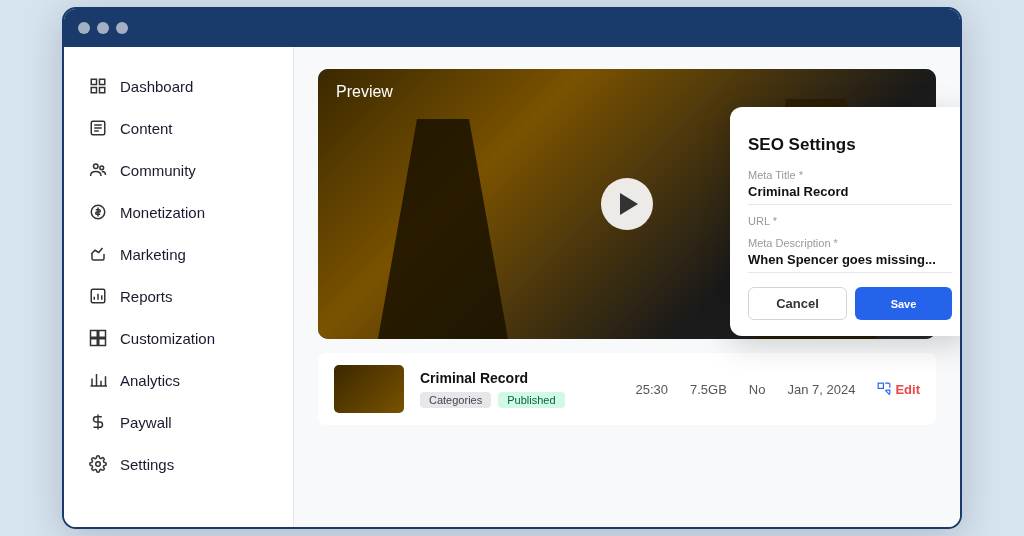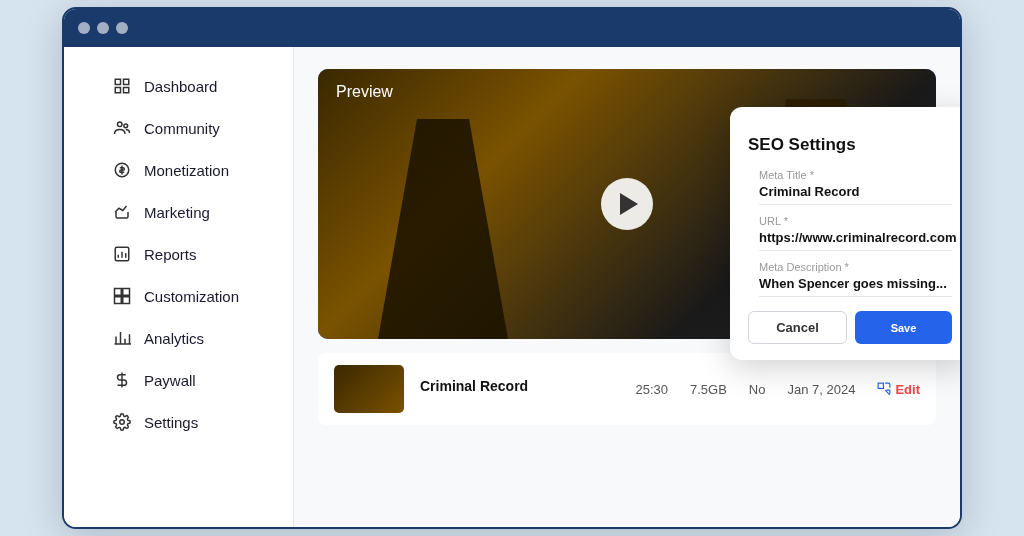--- a/index.html
+++ b/index.html
@@ -47,21 +47,20 @@
       display: flex;
       align-items: center;
       gap: 12px;
       padding: 11px 24px;
       cursor: pointer;
       font-size: 15px;
       color: #1a1a2e;
       font-weight: 500;
       border-radius: 0;
       transition: background 0.15s;
-      margin-left: 24px;
     }
     .sidebar-icon {
       width: 20px; height: 20px;
       display: flex; align-items: center; justify-content: center;
       flex-shrink: 0;
     }
     .main-content {
       flex: 1;
       padding: 22px 24px;
       background: #f8f9fb;
@@ -196,21 +195,21 @@
       box-shadow: 0 8px 32px rgba(0,0,0,0.18);
       padding: 28px 18px 16px;
       z-index: 20;
     }
     .seo-title {
       font-size: 17px;
       font-weight: 700;
       color: #111;
       margin-bottom: 14px;
     }
-    .seo-field { margin-bottom: 10px; margin-left: 11px; }
+    .seo-field { margin-bottom: 10px; }
     .seo-label {
       font-size: 11px;
       color: #999;
       margin-bottom: 3px;
     }
     .seo-value {
       font-size: 13px;
       color: #111;
       font-weight: 600;
       border-bottom: 1px solid #e5e7eb;
@@ -263,20 +262,31 @@
               <rect x="14" y="3" width="7" height="7"></rect>
             <rect x="3" y="14" width="7" height="7"></rect>
               <rect x="14" y="14" width="7" height="7"></rect>
           </svg>
         </span>
         <span>Dashboard</span>
       </div>
       <div class="sidebar-item">
         <span class="sidebar-icon">
           <svg width="18" height="18" viewBox="0 0 24 24" fill="none" stroke="#333" stroke-width="2">
+            <rect x="3" y="3" width="18" height="18" rx="2"></rect>
+              <line x1="7" y1="8" x2="17" y2="8"></line>
+            <line x1="7" y1="12" x2="17" y2="12"></line>
+              <line x1="7" y1="16" x2="13" y2="16"></line>
+          </svg>
+        </span>
+        <span>Content</span>
+      </div>
+      <div class="sidebar-item">
+        <span class="sidebar-icon">
+          <svg width="18" height="18" viewBox="0 0 24 24" fill="none" stroke="#333" stroke-width="2">
             <circle cx="9" cy="7" r="3"></circle>
               <circle cx="17" cy="9" r="2.5"></circle>
             <path d="M2 20c0-4 3-6 7-6s7 2 7 6"></path>
               <path d="M17 14c2.5 0 5 1.5 5 4.5"></path>
           </svg>
         </span>
         <span>Community</span>
       </div>
       <div class="sidebar-item">
         <span class="sidebar-icon">
@@ -360,20 +370,24 @@
         <span class="preview-label">Preview</span>
         <div class="play-button">
           <div class="play-triangle"></div>
         </div>
       </div>
 
       <div class="content-row">
         <div class="thumbnail"></div>
         <div class="content-info">
           <div class="content-title">Criminal Record</div>
+          <div class="tags">
+            <span class="tag tag-categories">Categories</span>
+            <span class="tag tag-published">Published</span>
+          </div>
         </div>
         <div class="content-meta">
           <span>25:30</span>
           <span>7.5GB</span>
           <span>No</span>
           <span>Jan 7, 2024</span>
           <button class="edit-btn">
             <svg width="14" height="14" viewBox="0 0 24 24" fill="none" stroke="#2563eb" stroke-width="2">
               <rect x="2" y="2" width="9" height="9"></rect>
                 <path d="M14 2h6a2 2 0 0 1 2 2v6"></path>
@@ -385,21 +399,20 @@
       </div>
 
       <div class="seo-popup">
         <div class="seo-title">SEO Settings</div>
         <div class="seo-field">
           <div class="seo-label">Meta Title *</div>
           <div class="seo-value">Criminal Record</div>
         </div>
         <div class="seo-field">
           <div class="seo-label">URL *</div>
-          <div class="seo-value">https://www.criminalrecord.com</div>
         </div>
         <div class="seo-field">
           <div class="seo-label">Meta Description *</div>
           <div class="seo-value">When Spencer goes missing...</div>
         </div>
         <div class="seo-actions">
           <button class="btn-cancel">Cancel</button>
           <button class="btn-save">Save</button>
         </div>
       </div>

